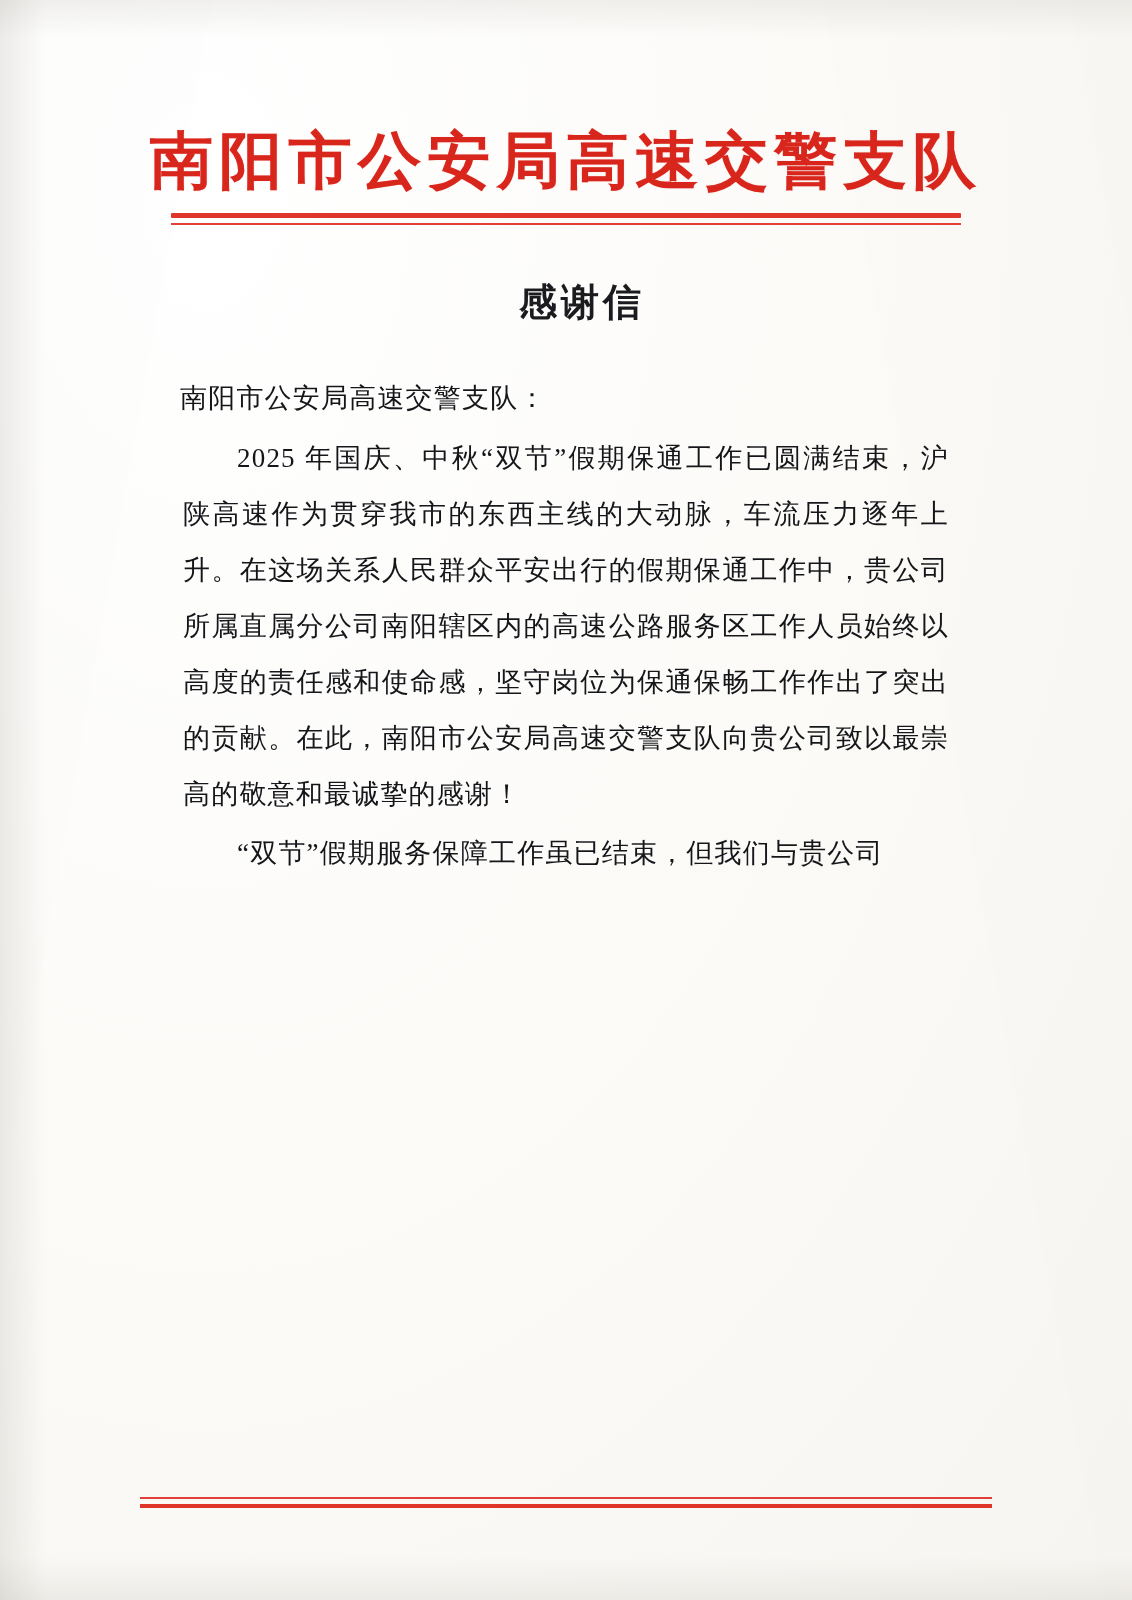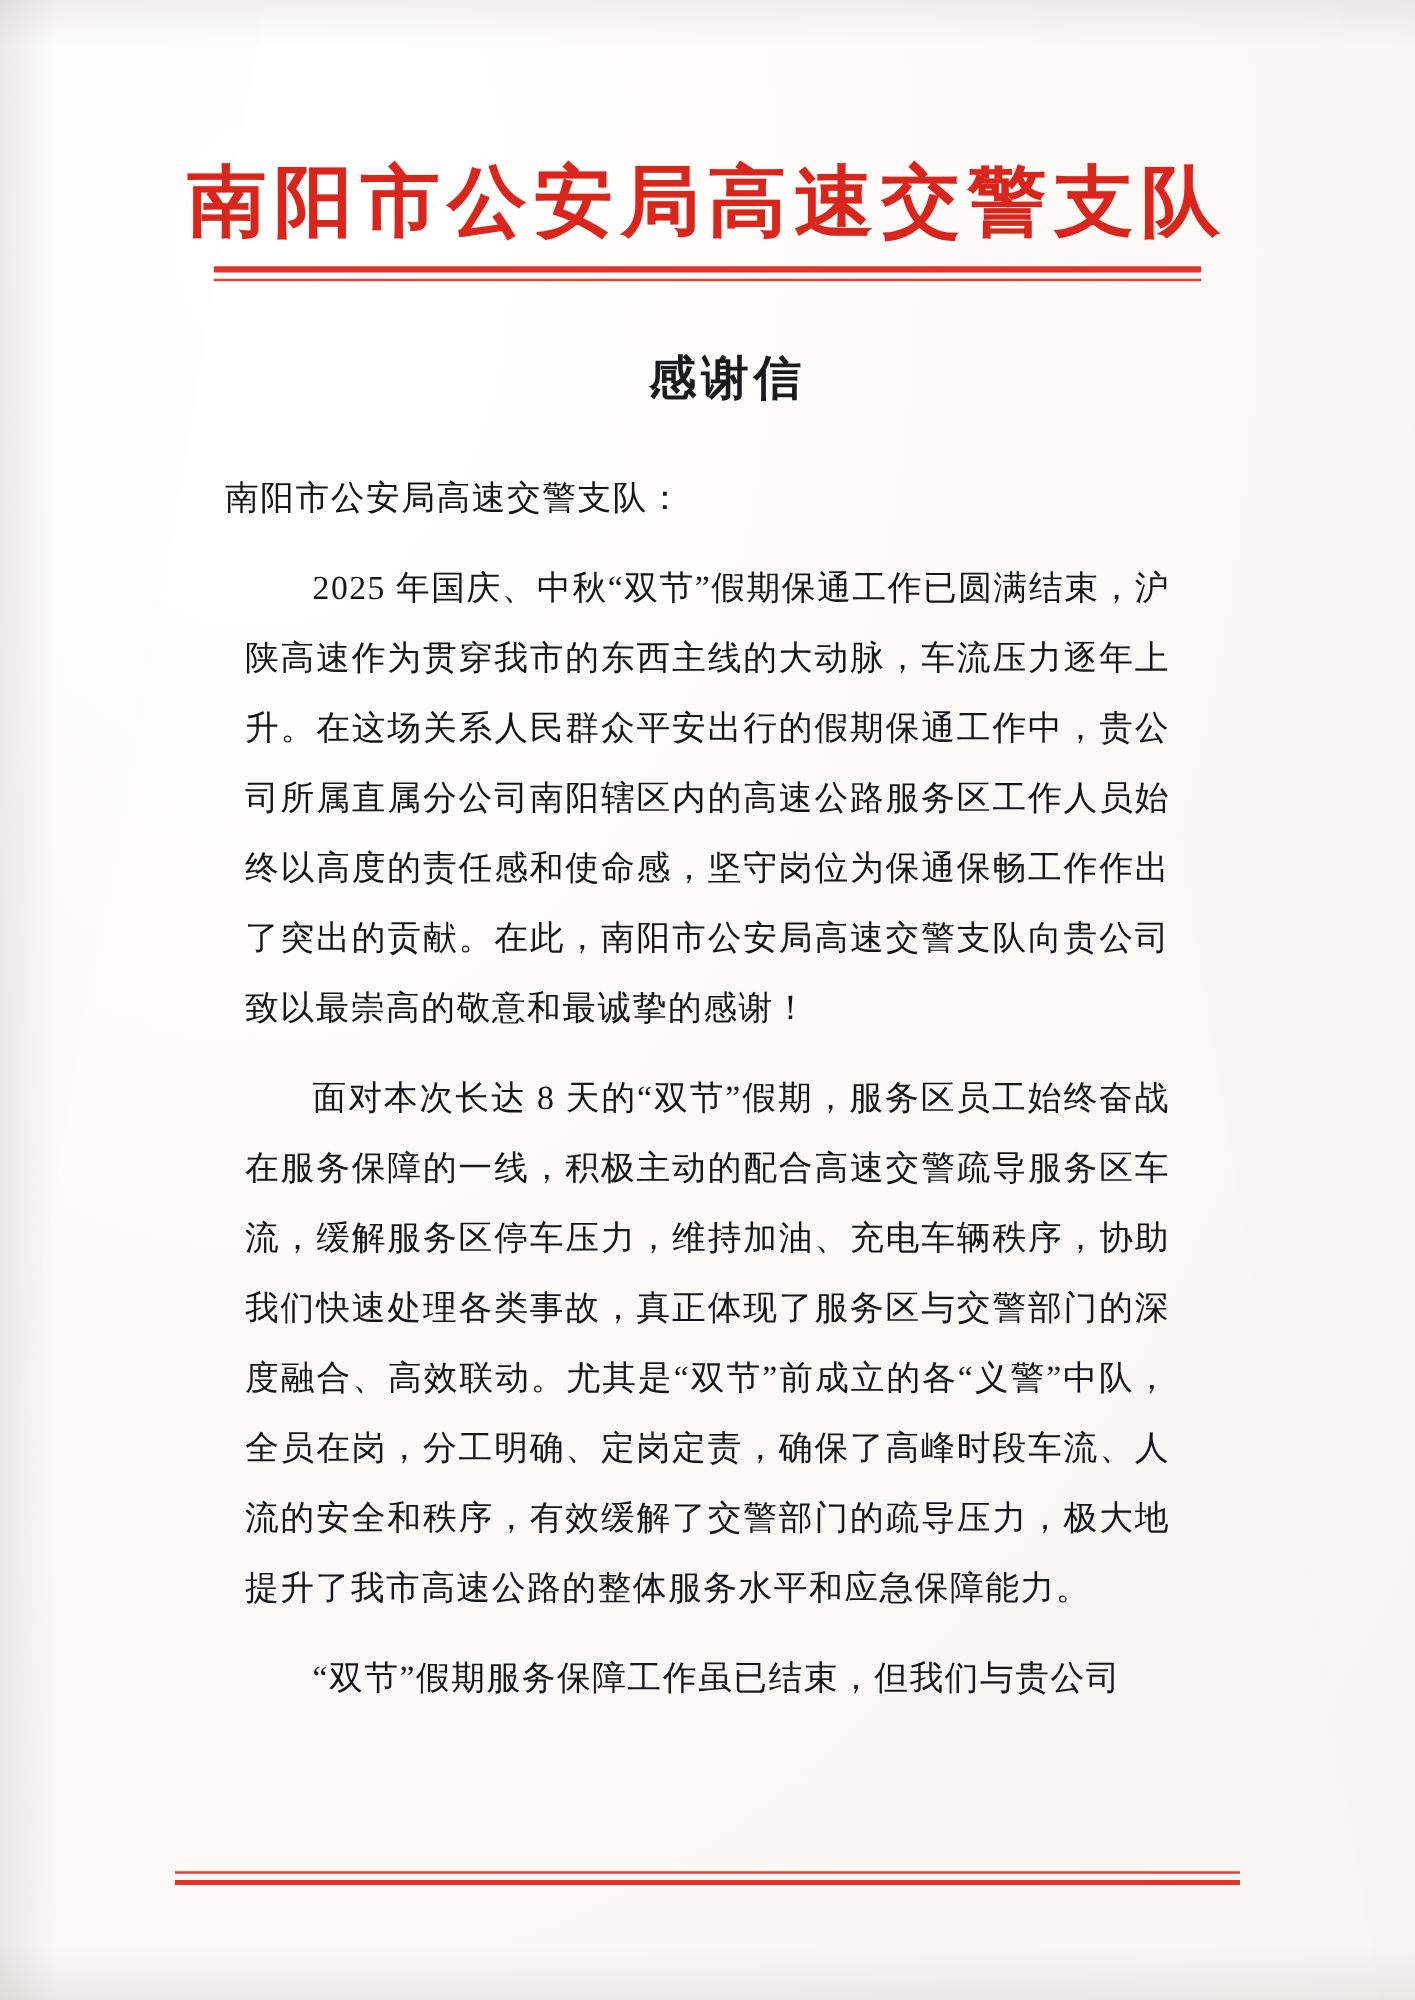--- a/index.html
+++ b/index.html
@@ -106,21 +106,21 @@
     font-size: 27px;
     line-height: 56px;
     letter-spacing: 1.2px;
     text-align: justify;
     text-justify: inter-ideograph;
   }
   .salutation {
     margin: 0 0 4px 0;
   }
   .para {
-    margin: 16px;
+    margin: 3px;
     text-indent: 2em;
   }
 
   
   .footer-rules {
     position: absolute;
     left: 140px;
     right: 140px;
     bottom: 92px;
   }
@@ -153,21 +153,20 @@
         <div class="rule-thick"></div>
         <div class="rule-thin"></div>
       </div>
     </div>
 
     <div class="doc-title">感谢信</div>
 
     <div class="body-block">
       <p class="salutation">南阳市公安局高速交警支队：</p>
       <p class="para">2025 年国庆、中秋“双节”假期保通工作已圆满结束，沪陕高速作为贯穿我市的东西主线的大动脉，车流压力逐年上升。在这场关系人民群众平安出行的假期保通工作中，贵公司所属直属分公司南阳辖区内的高速公路服务区工作人员始终以高度的责任感和使命感，坚守岗位为保通保畅工作作出了突出的贡献。在此，南阳市公安局高速交警支队向贵公司致以最崇高的敬意和最诚挚的感谢！</p>
-      <p class="para">面对本次长达 8 天的“双节”假期，服务区员工始终奋战在服务保障的一线，积极主动的配合高速交警疏导服务区车流，缓解服务区停车压力，维持加油、充电车辆秩序，协助我们快速处理各类事故，真正体现了服务区与交警部门的深度融合、高效联动。尤其是“双节”前成立的各“义警”中队，全员在岗，分工明确、定岗定责，确保了高峰时段车流、人流的安全和秩序，有效缓解了交警部门的疏导压力，极大地提升了我市高速公路的整体服务水平和应急保障能力。</p>
       <p class="para">“双节”假期服务保障工作虽已结束，但我们与贵公司</p>
     </div>
 
   </div>
 
   <div class="footer-rules">
     <div class="footer-thin"></div>
     <div class="footer-thick"></div>
   </div>
 

